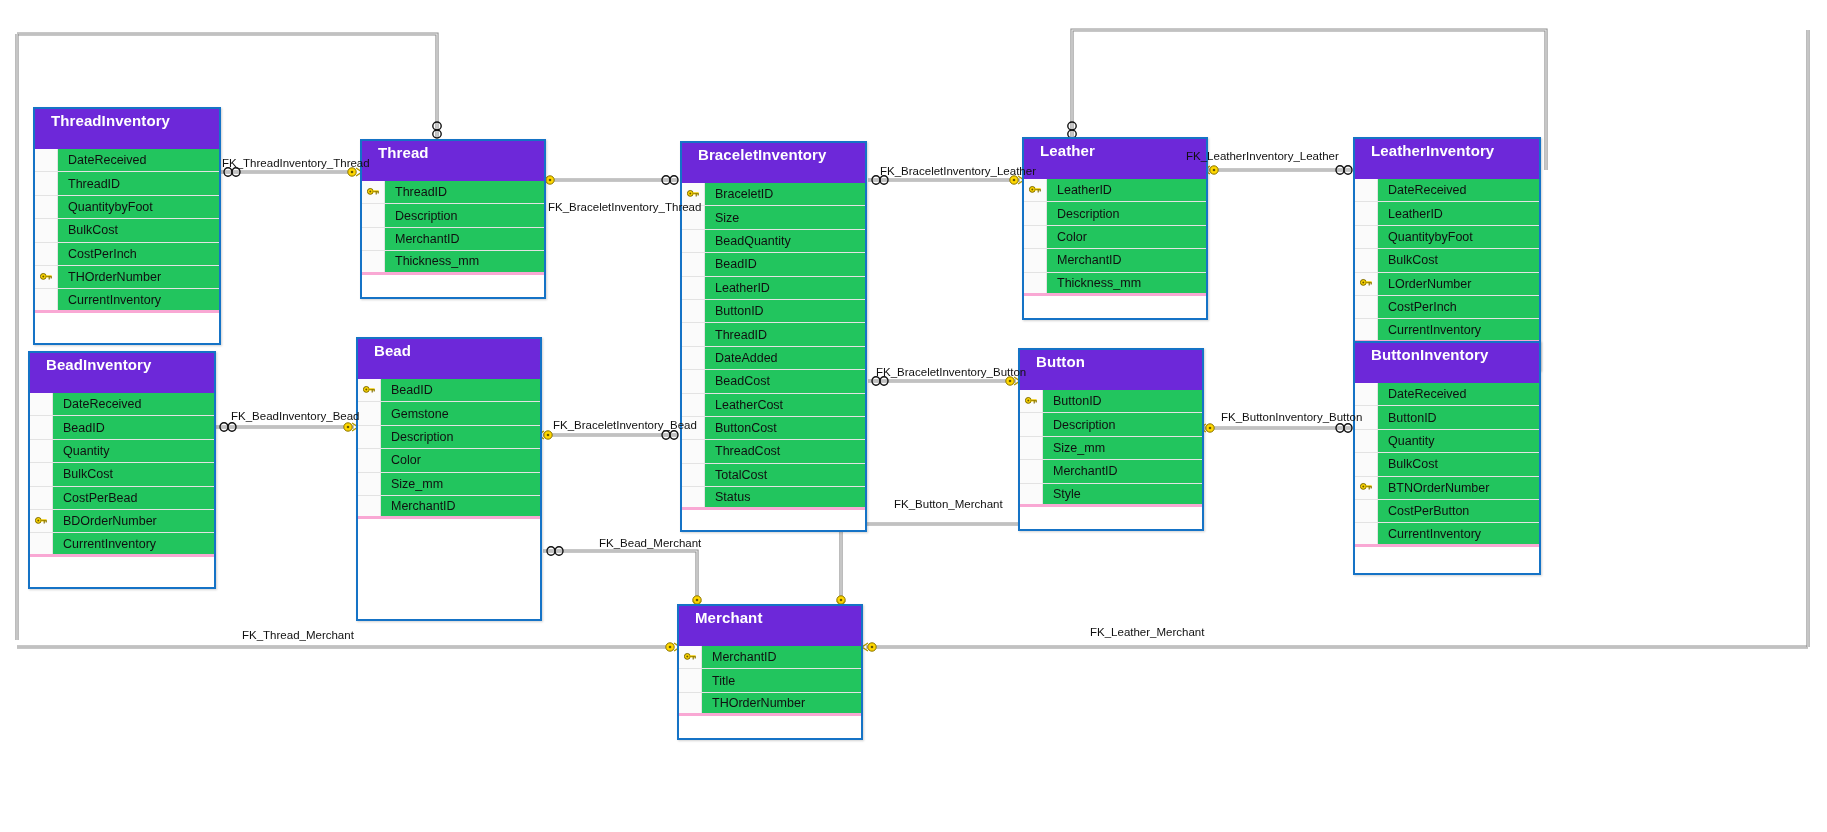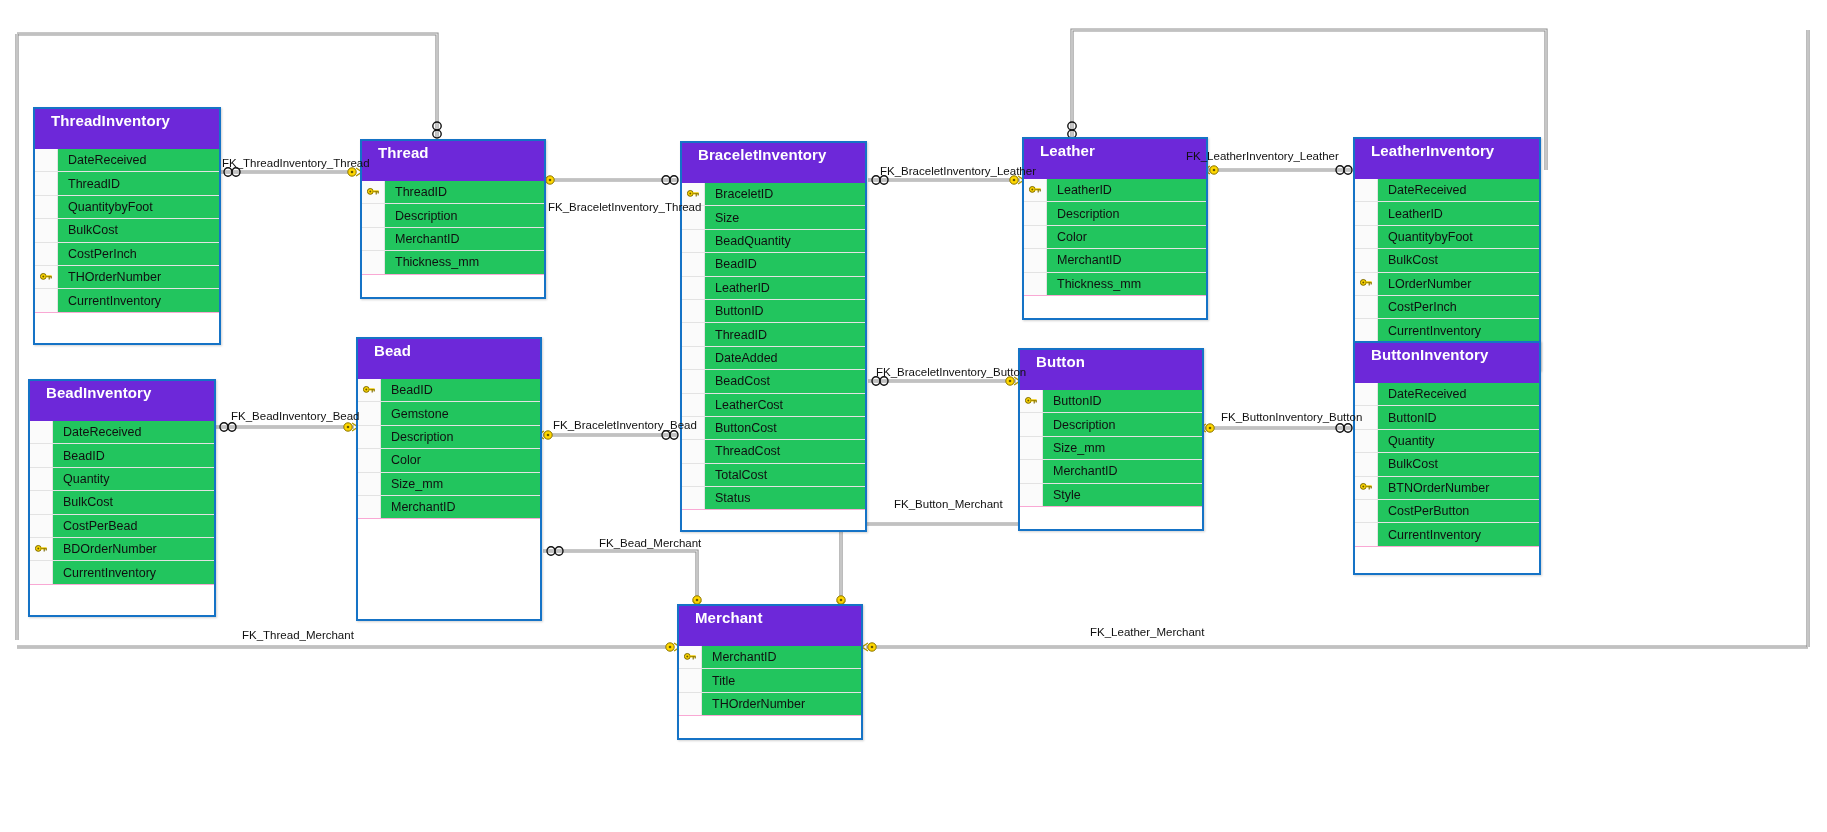--- a/index.html
+++ b/index.html
@@ -35,21 +35,21 @@
   .rows{background:#22c55e;}
   .row{
     display:flex;
     align-items:center;
     height:23.4px;
     border-bottom:1px solid #e3e3e3;
     font-size:12.5px;
     color:#101010;
     box-sizing:border-box;
   }
-  .row:last-child{border-bottom:1px solid #f9a8d4;}
+  .row:last-child{border-bottom:3px solid #f9a8d4;}
   .gutter{
     width:22px;min-width:22px;height:100%;
     border-right:1px solid #e3e3e3;
     background:#fbfbfb;
     display:flex;align-items:center;justify-content:center;
   }
   .fname{padding-left:10px;white-space:nowrap;}
   .keyicon{display:block;width:13px;height:11px;}
   .pad{height:16px;background:#ffffff;}
 
@@ -381,21 +381,21 @@
             <div class="gutter"></div>
             <div class="fname">CostPerInch</div>
           </div>
           <div class="row">
             <div class="gutter"></div>
             <div class="fname">CurrentInventory</div>
           </div>
         </div>
         <div class="pad" style="height: 26px;"></div>
       </div>
-      <div class="table-box" style="left: 28px; top: 351px; width: 188px; margin-top: 28px;">
+      <div class="table-box" style="left: 28px; top: 351px; width: 188px;">
         <div class="table-title">BeadInventory</div>
         <div class="rows">
           <div class="row">
             <div class="gutter"></div>
             <div class="fname">DateReceived</div>
           </div>
           <div class="row">
             <div class="gutter"></div>
             <div class="fname">BeadID</div>
           </div>

